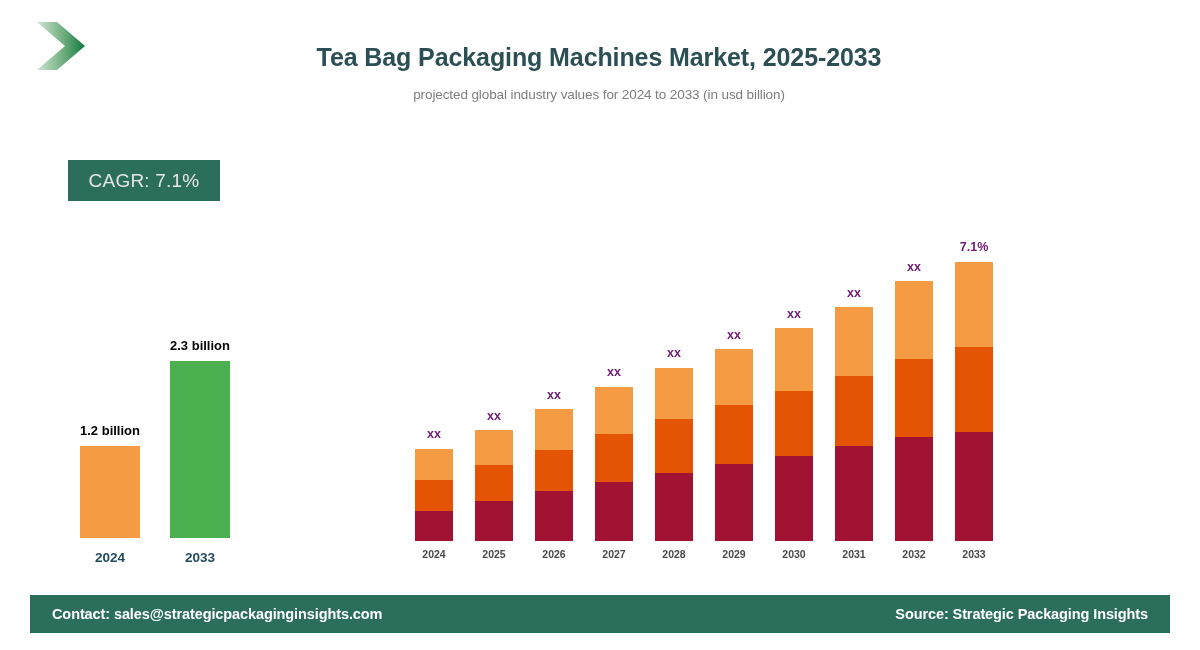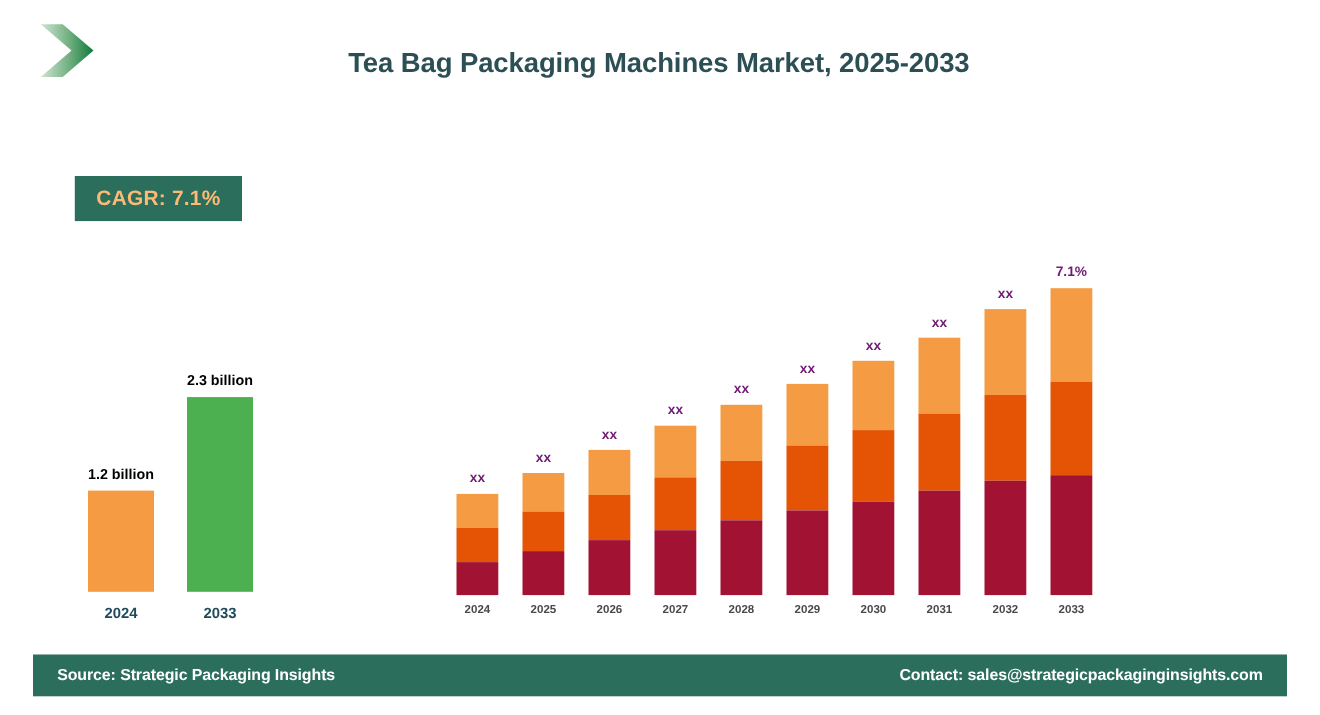--- a/index.html
+++ b/index.html
@@ -34,21 +34,21 @@
     margin-top:13px; font-size:13.5px; color:#7d7d7d; letter-spacing:-0.1px;
   }
 
   
   #cagr-badge {
     position:absolute; left:68px; top:160px;
     width:152px; height:41px;
     background:#2a6e5b;
     display:flex; align-items:center; justify-content:center;
   }
-  #cagr-badge span { color:#fdba74; font-size:19px; font-weight:bold; letter-spacing:0.2px; }
+  #cagr-badge span { color:#e5e5e5; font-size:19px; font-weight:normal; letter-spacing:0.2px; }
 
   
   #mini-chart { position:absolute; left:40px; top:300px; width:260px; height:270px; }
   .mini-bar-group { position:absolute; bottom:32px; }
   .mini-bar { width:60px; }
   .mini-value {
     position:absolute; left:50%; transform:translateX(-50%);
     white-space:nowrap; font-size:13px; font-weight:bold; color:#000000;
   }
   .mini-year {
@@ -93,20 +93,21 @@
           <stop offset="100%" stop-color="#0f7a3d"></stop>
         </linearGradient>
       </defs>
       <path d="M2 4 L22 4 L50 28 L22 52 L2 52 L30 28 Z" fill="url(#chevGrad)"></path>
     </svg>
   </div>
 </div>
 
 <div id="header">
   <div id="title">Tea Bag Packaging Machines Market, 2025-2033</div>
+  <div id="subtitle">projected global industry values for 2024 to 2033 (in usd billion)</div>
 </div>
 
 <div id="cagr-badge">
   <span>CAGR: 7.1%</span>
 </div>
 
 <div id="mini-chart">
     <div class="mini-bar-group" style="left: 40px; width: 60px; height: 92px;">
       <div class="mini-bar" style="height: 92px; background: rgb(245, 155, 67);"></div>
       <div class="mini-value" style="bottom: 100px;">1.2 billion</div>
@@ -206,15 +207,15 @@
         <div class="seg" style="height: 85px; background: rgb(245, 155, 67);"></div>
         <div class="seg" style="height: 85px; background: rgb(229, 84, 4);"></div>
         <div class="seg" style="height: 109px; background: rgb(162, 19, 51);"></div>
       </div>
       <div class="stack-label" style="bottom: 306px;">7.1%</div>
       <div class="stack-year">2033</div>
     </div>
   </div>
 
 <div id="footer">
+  <div>Contact: sales@strategicpackaginginsights.com</div>
   <div>Source: Strategic Packaging Insights</div>
-  <div>Contact: sales@strategicpackaginginsights.com</div>
 </div>
 
 </body></html>

